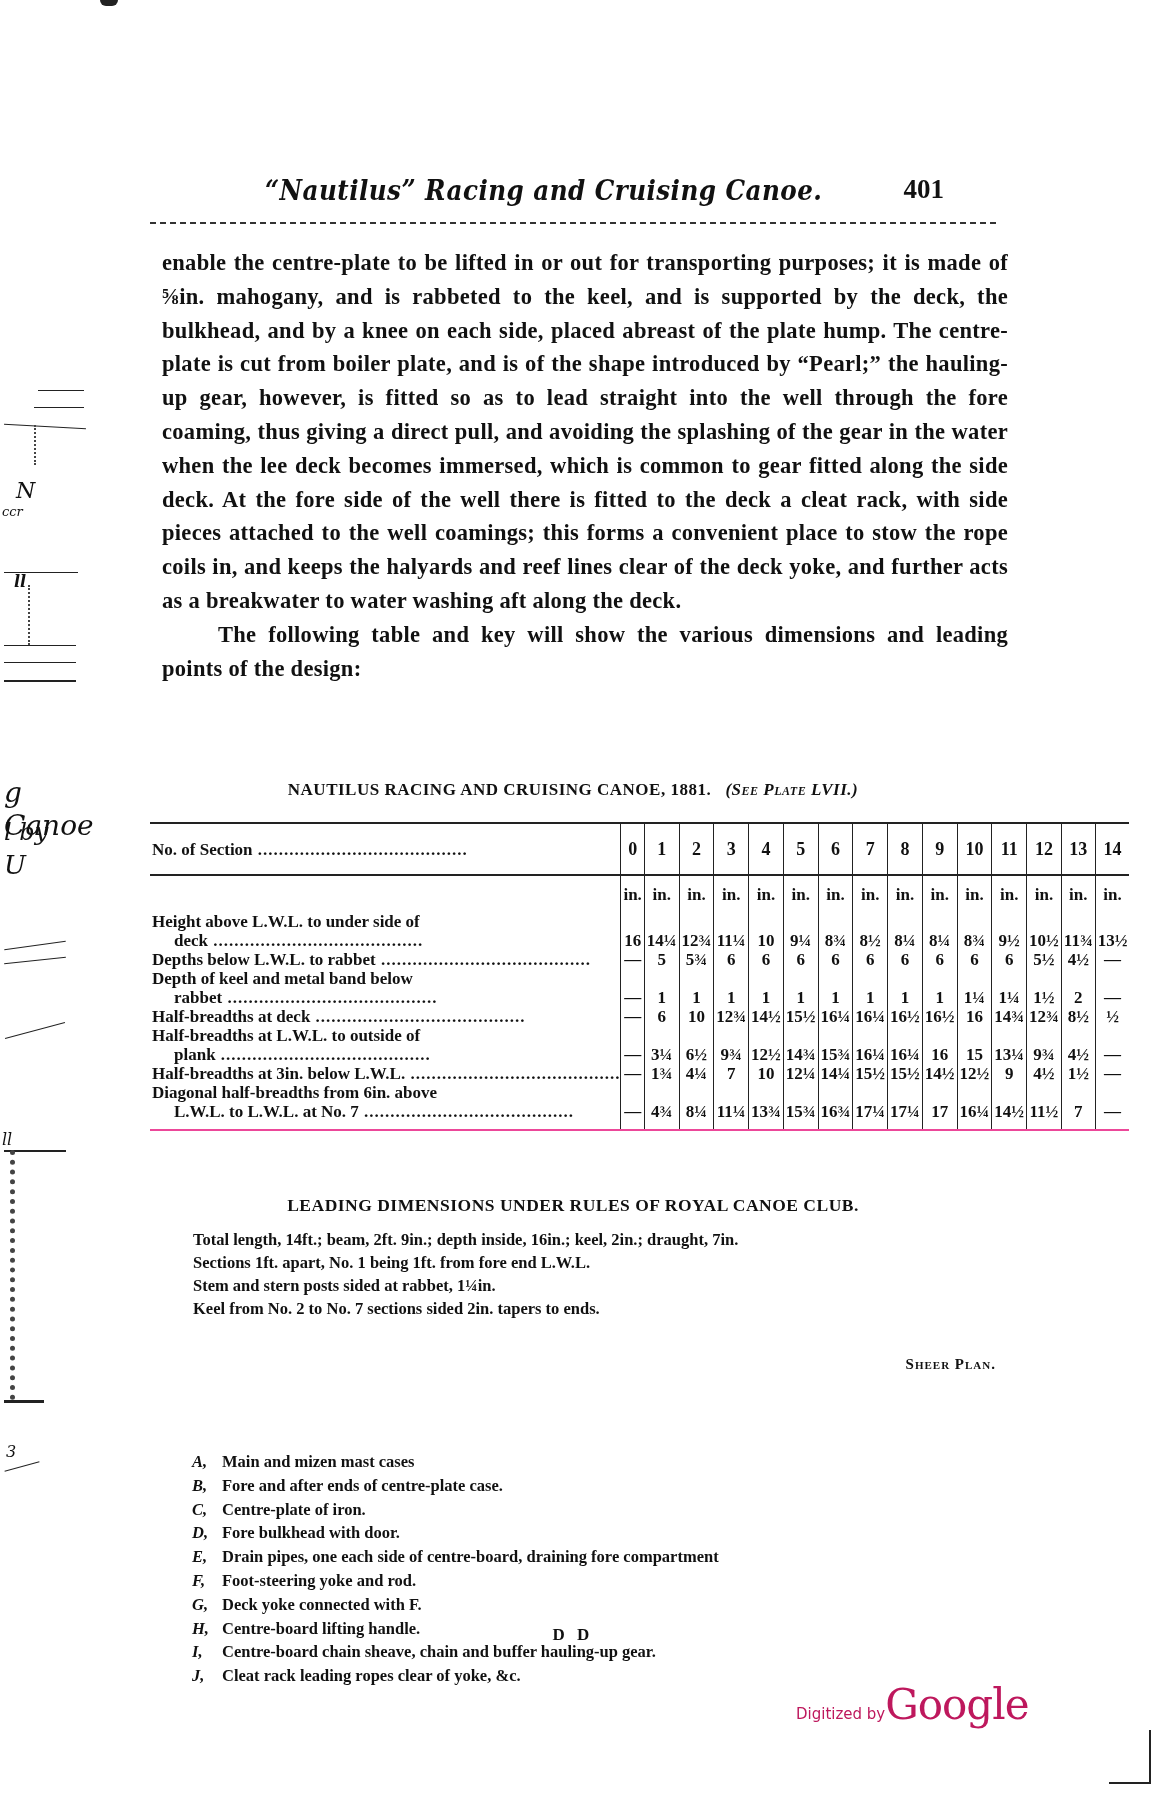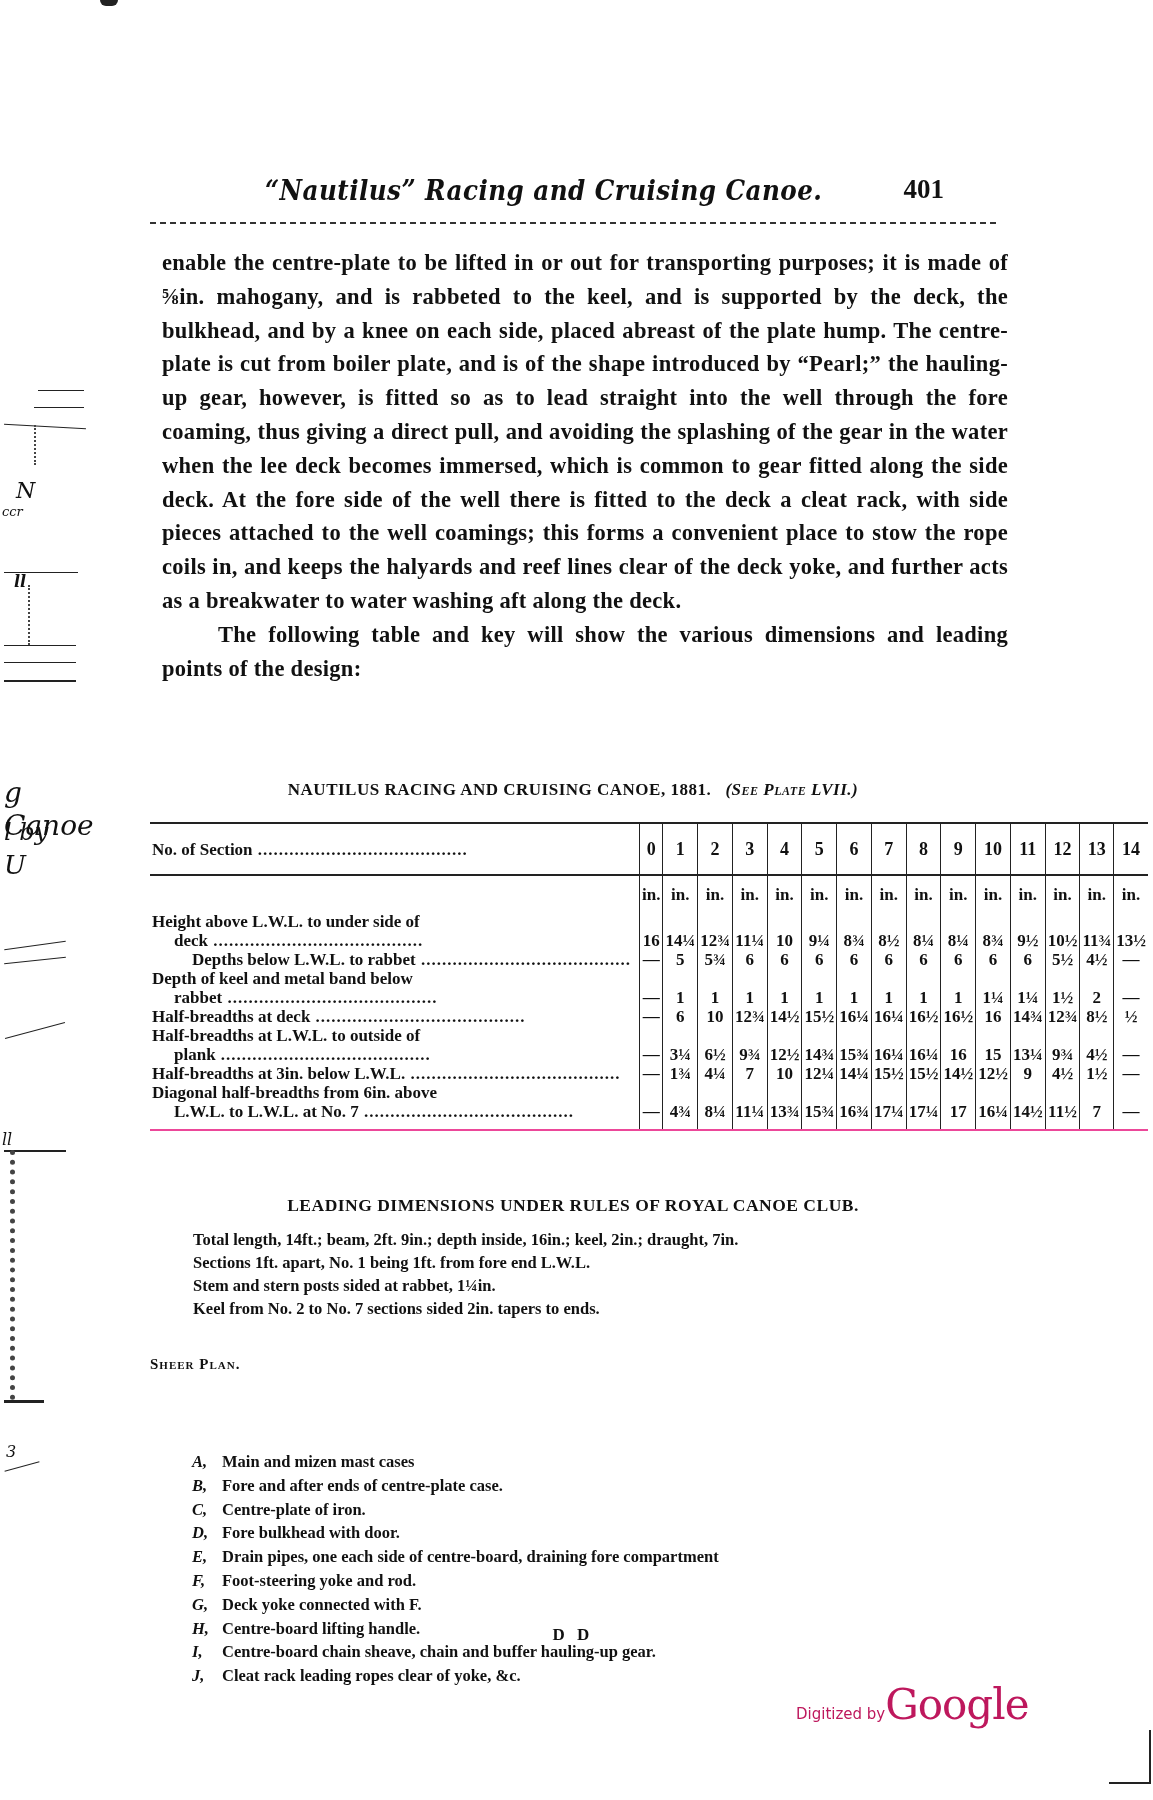--- a/index.html
+++ b/index.html
@@ -39,35 +39,35 @@
   table.dims {
     position: absolute; left: 150px; top: 822px; width: 850px;
     border-collapse: collapse; font-family: "Liberation Serif", serif; font-weight: bold;
     font-size: 17px;
   }
   table.dims td { padding: 0 2px; vertical-align: bottom; line-height: 19px; }
   table.dims td.num { border-left: 1.5px solid #222; text-align: center; width: 28px; }
   table.dims tr.head td { height: 50px; vertical-align: middle; font-size: 18px; border-top: 2px solid #222; border-bottom: 2px solid #222; }
   table.dims tr.head td.label { font-size: 17px; }
   table.dims tr.units td { height: 36px; vertical-align: middle; }
-  table.dims td.label { width: 338px; padding-right: 8px; text-align: left; }
+  table.dims td.label { width: 338px; padding-right: 0; text-align: left; }
   table.dims tr.last td { border-bottom: 2px solid #ec4899; padding-bottom: 8px; }
   .leader::after { content: " ........................................"; letter-spacing: 1px; }
   .label-wrap { display: block; }
   .label-cont { display: block; padding-left: 22px; white-space: nowrap; overflow: hidden; }
   .sec-title {
     position: absolute; left: 150px; top: 1195px; width: 846px; text-align: center;
     font-size: 17.5px; font-weight: bold; letter-spacing: 0.5px; font-family: "Liberation Serif", serif;
   }
   .dim-lines {
     position: absolute; left: 193px; top: 1228px; width: 780px;
     font-size: 16.5px; line-height: 23px; font-weight: bold; font-family: "Liberation Serif", serif;
   }
   .sheer-title {
-    position: absolute; left: 150px; top: 1356px; width: 846px; text-align: left;
+    position: absolute; left: 150px; top: 1356px; width: 846px; text-align: right;
     font-size: 15px; font-weight: bold; font-variant: small-caps; letter-spacing: 1px; font-family: "Liberation Serif", serif;
   }
   .key-list {
     position: absolute; left: 192px; top: 1450px; width: 760px;
     font-size: 16.5px; line-height: 23.8px; font-weight: bold; font-family: "Liberation Serif", serif;
   }
   .key-letter { font-style: italic; display: inline-block; width: 30px; }
   .signature {
     position: absolute; left: 150px; top: 1625px; width: 846px; text-align: center;
     font-size: 17px; font-weight: bold; letter-spacing: 4px; font-family: "Liberation Serif", serif;
@@ -191,21 +191,21 @@
         <td class="num">8¼</td>
         <td class="num">8¼</td>
         <td class="num">8¾</td>
         <td class="num">9½</td>
         <td class="num">10½</td>
         <td class="num">11¾</td>
         <td class="num">13½</td>
       </tr>
       <tr>
         <td class="label">
-          <span class="label-wrap leader" style="white-space: nowrap; overflow: hidden; margin-left: 40px;">Depths below L.W.L. to rabbet</span>
+          <span class="label-wrap leader" style="white-space: nowrap; overflow: hidden;">Depths below L.W.L. to rabbet</span>
         </td>
         <td class="num">—</td>
         <td class="num">5</td>
         <td class="num">5¾</td>
         <td class="num">6</td>
         <td class="num">6</td>
         <td class="num">6</td>
         <td class="num">6</td>
         <td class="num">6</td>
         <td class="num">6</td>

